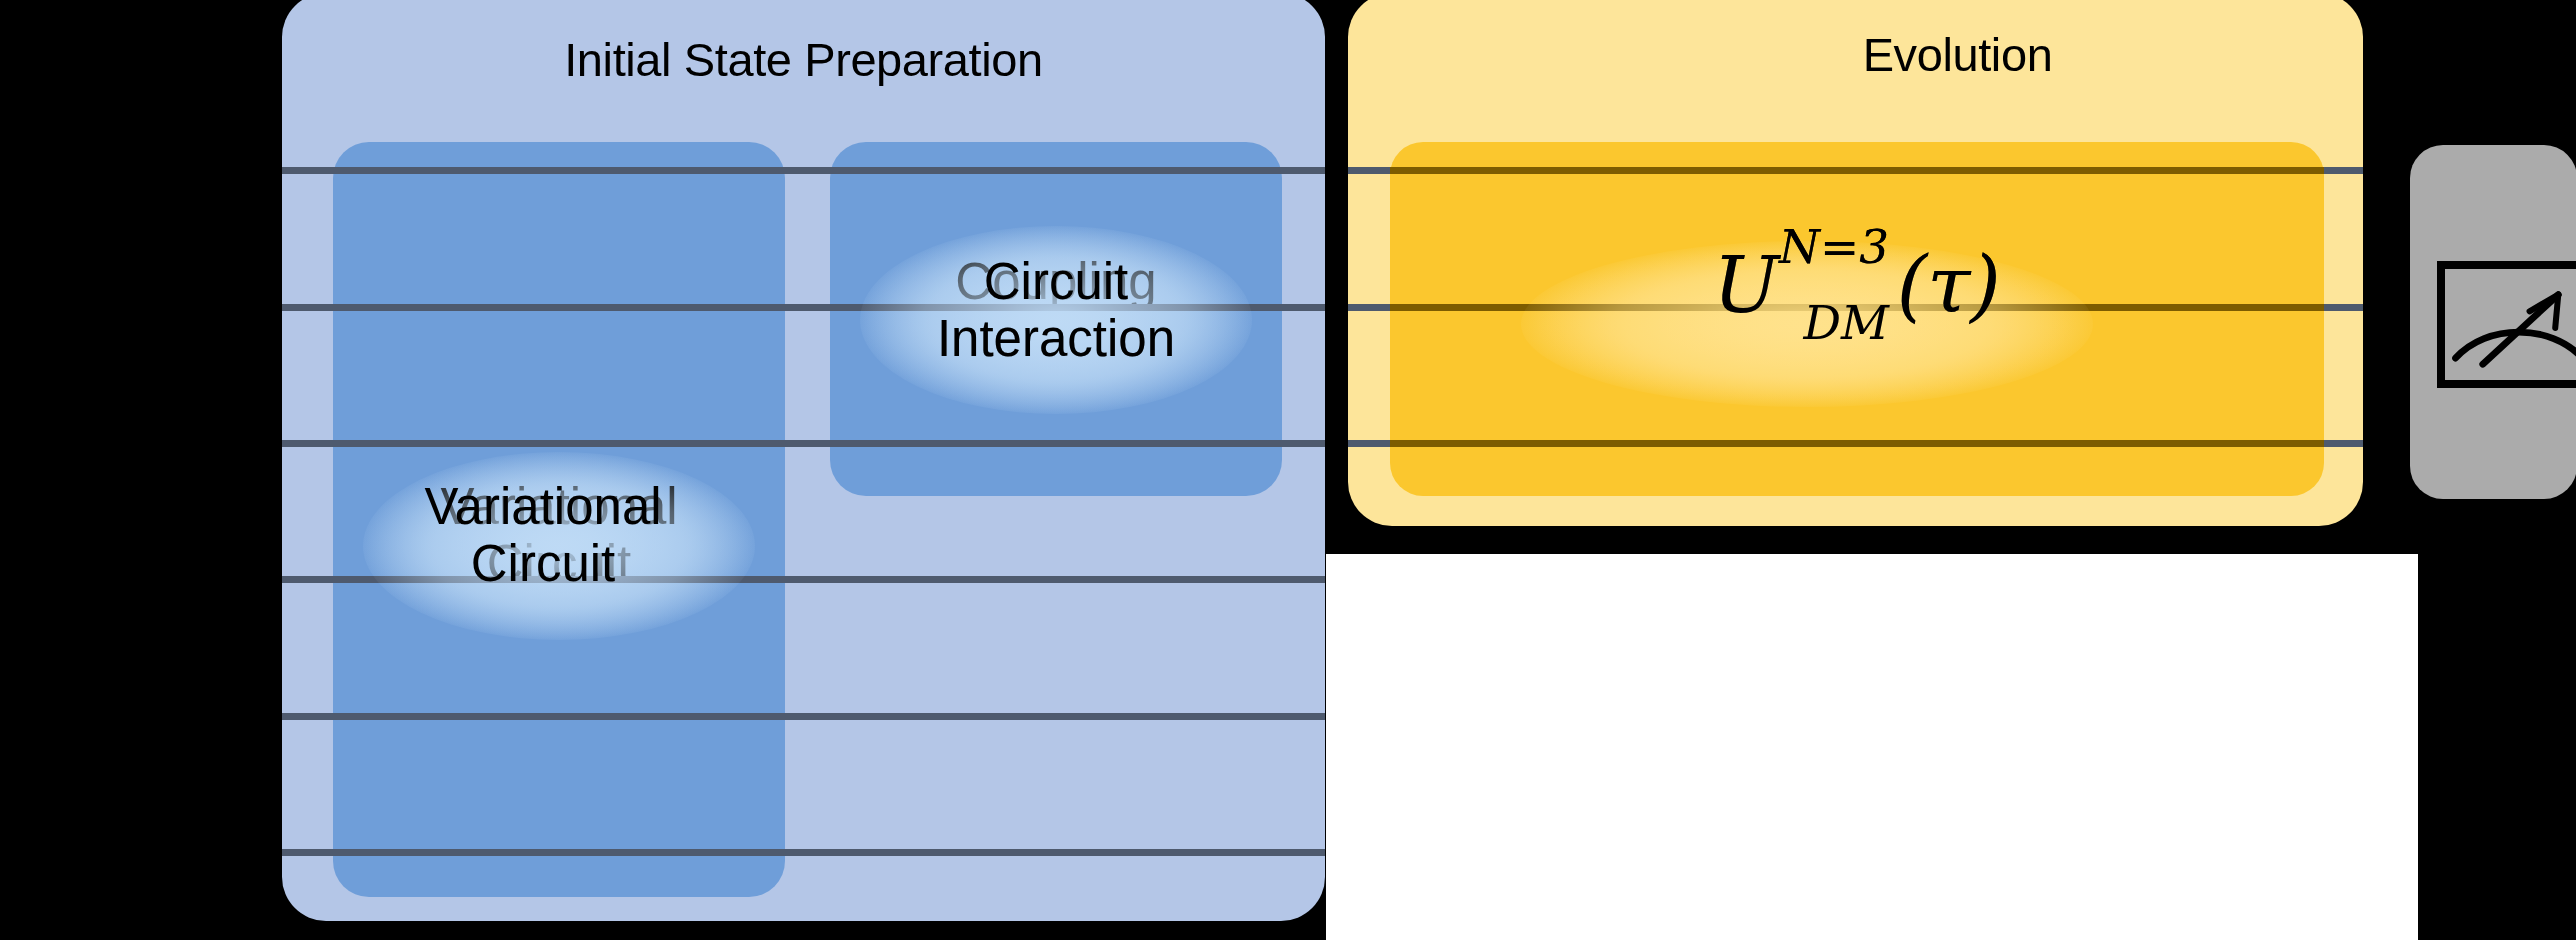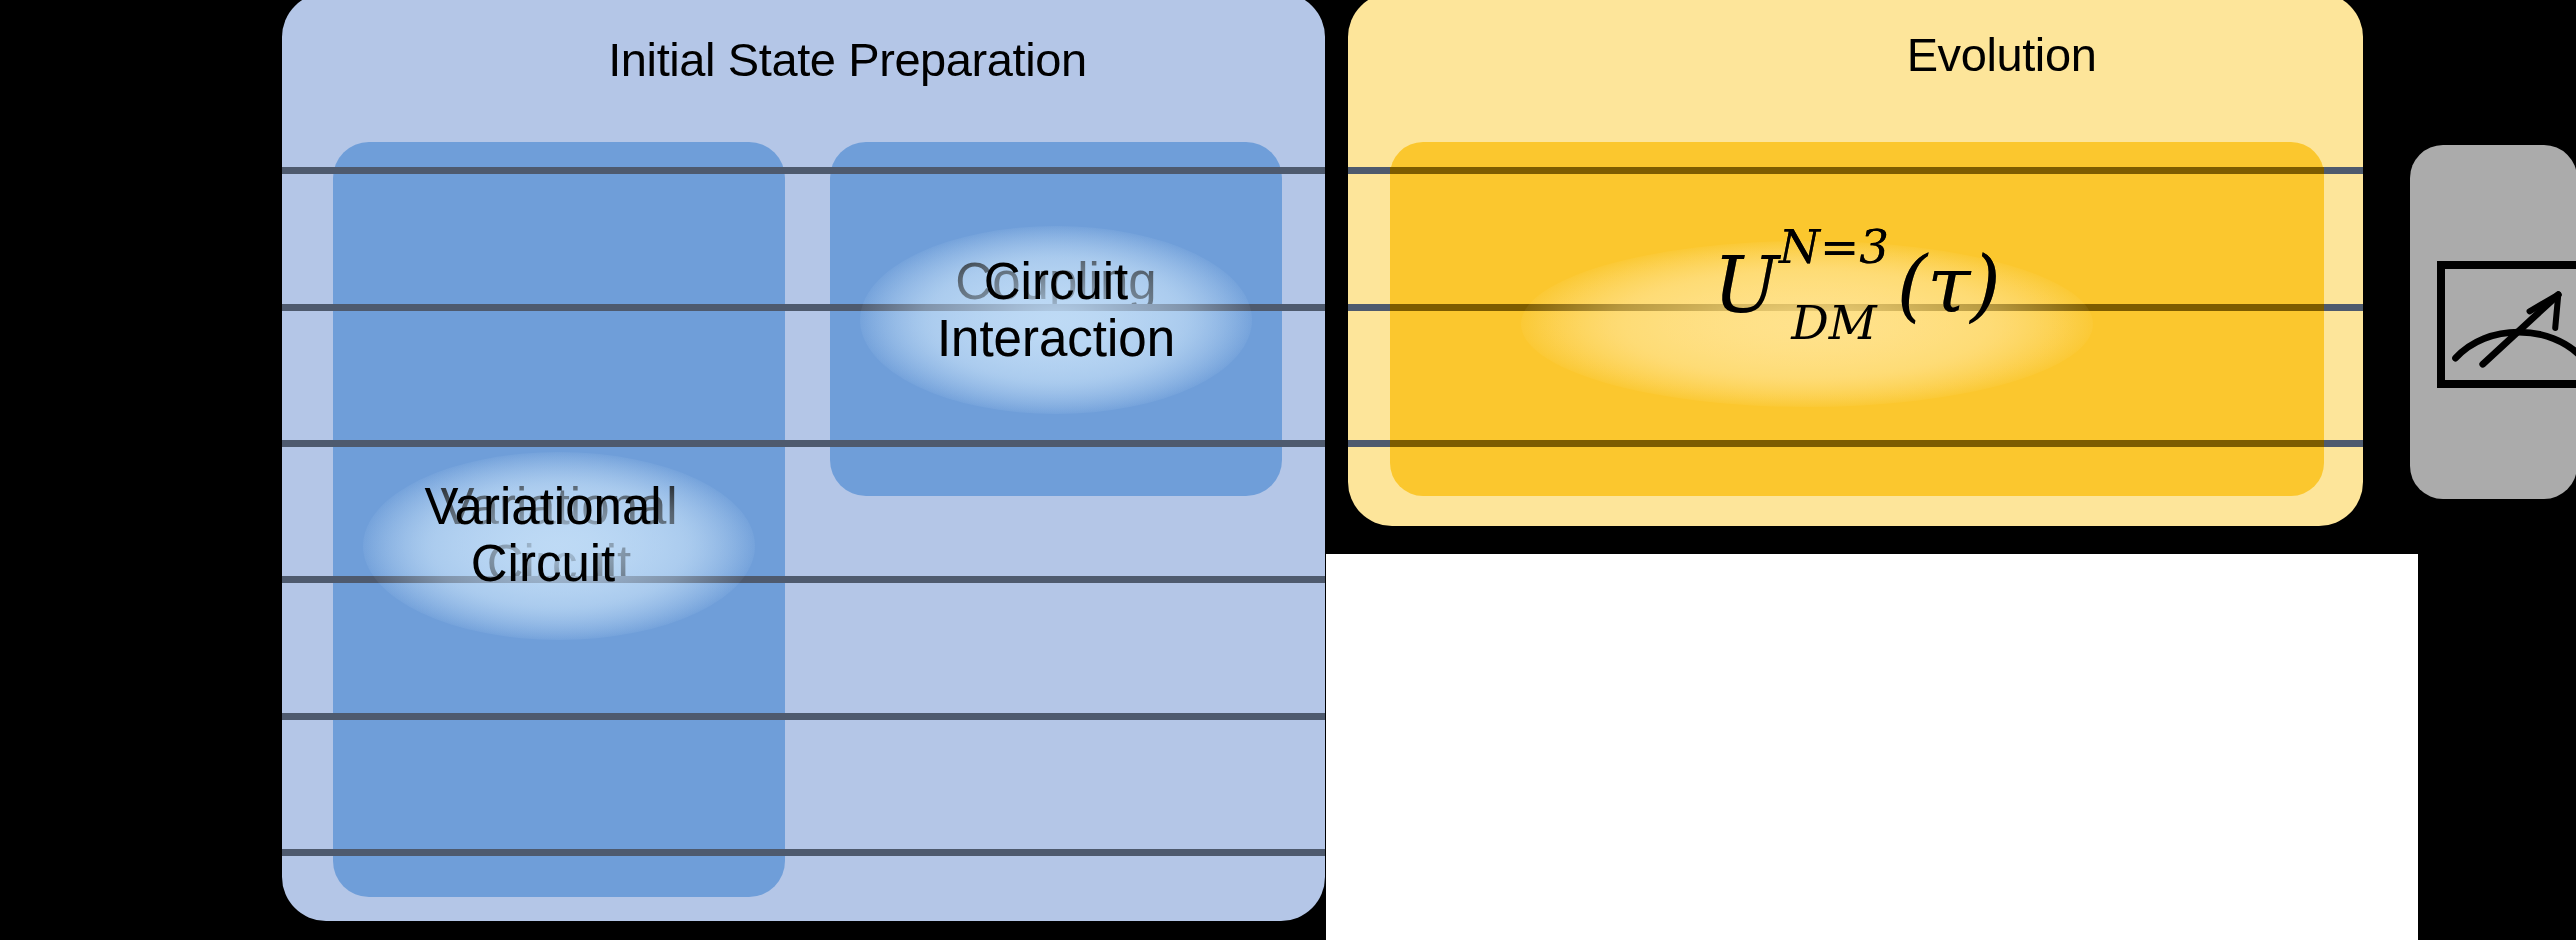--- a/index.html
+++ b/index.html
@@ -23,21 +23,20 @@
     border-radius:44px;
   }
   .group-title{
     position:absolute;
     left:0;right:0;
     text-align:center;
     color:#000000;
     font-weight:400;
     letter-spacing:-0.4px;
     white-space:nowrap;
-    padding-left:44px;
   }
 
   
   .wire{
     position:absolute;
     height:6.8px;
     background:#4e5a6e;
   }
   .wire.gold{ background:#7d5c00; }
 
@@ -67,21 +66,21 @@
     left:0;right:0;
     text-align:center;
     font-family:"DejaVu Serif", serif;
     font-style:italic;
     color:#000;
     white-space:nowrap;
     pointer-events:none;
   }
   .formula .supsub{
     display:inline-block;
-    text-align:center;
+    text-align:right;
     vertical-align:middle;
     line-height:1.0;
     position:relative;
     top:0.04em;
   }
   .formula .supsub .r1{display:block;font-size:0.60em;position:relative;top:-0.50em;}
   .formula .supsub .r2{display:block;font-size:0.60em;position:relative;top:0.12em;}
 
   
   .meter-shell{

